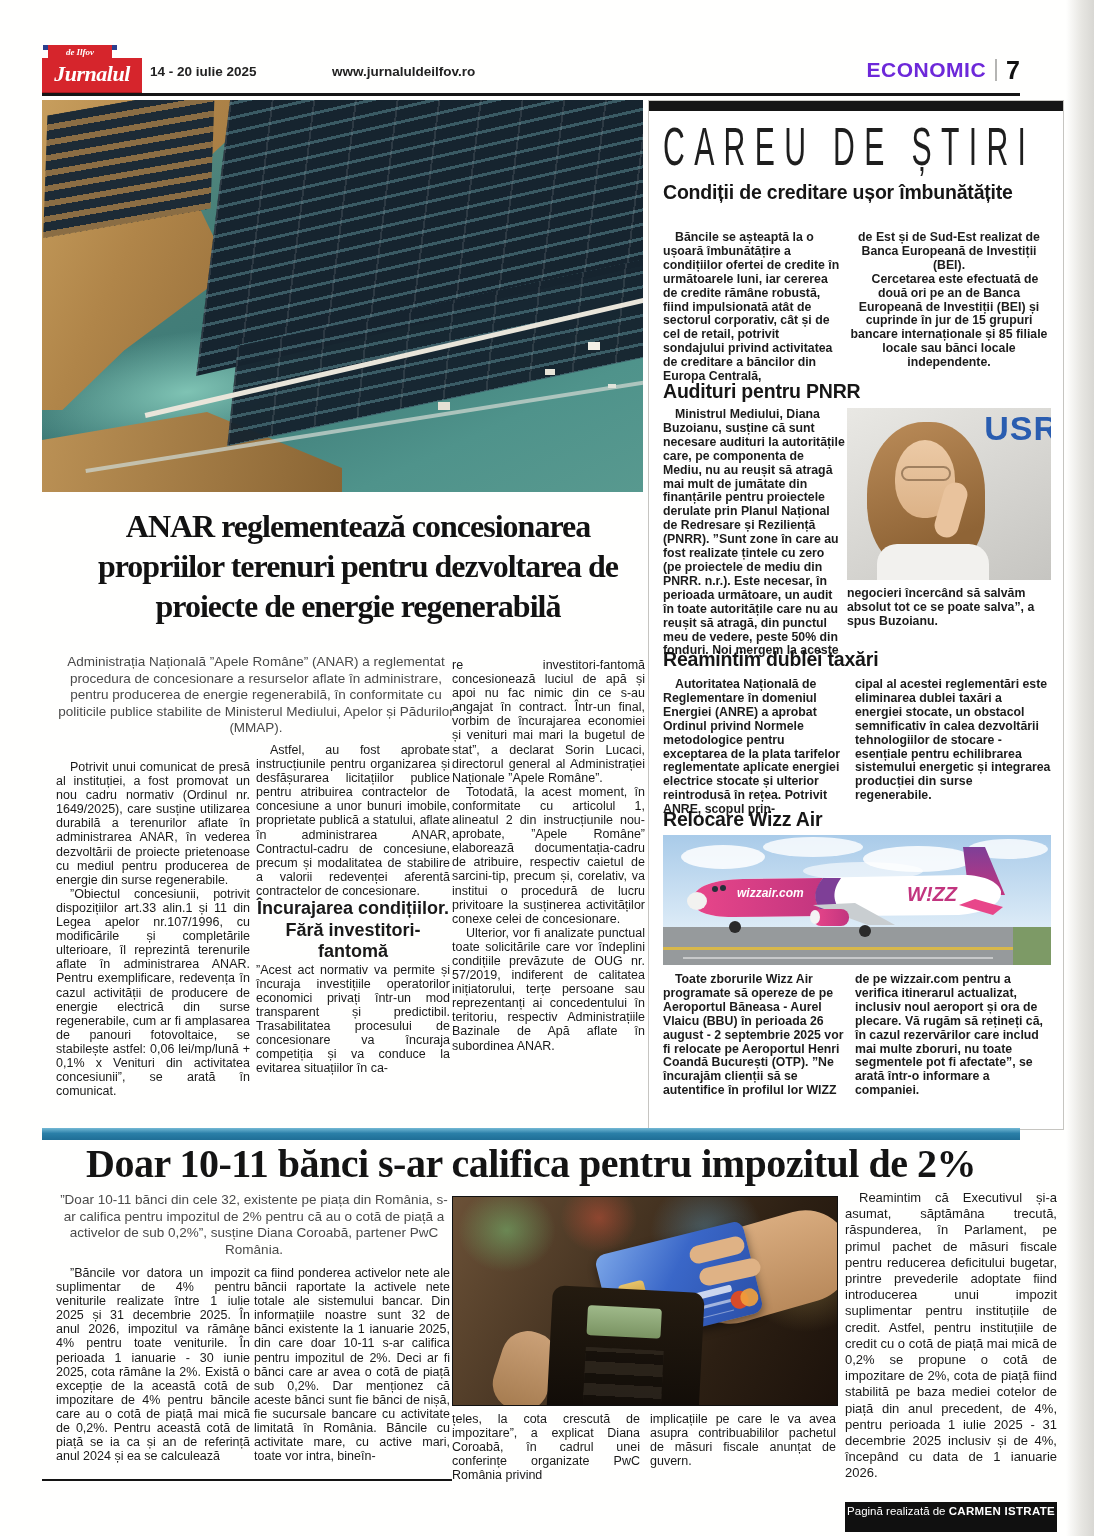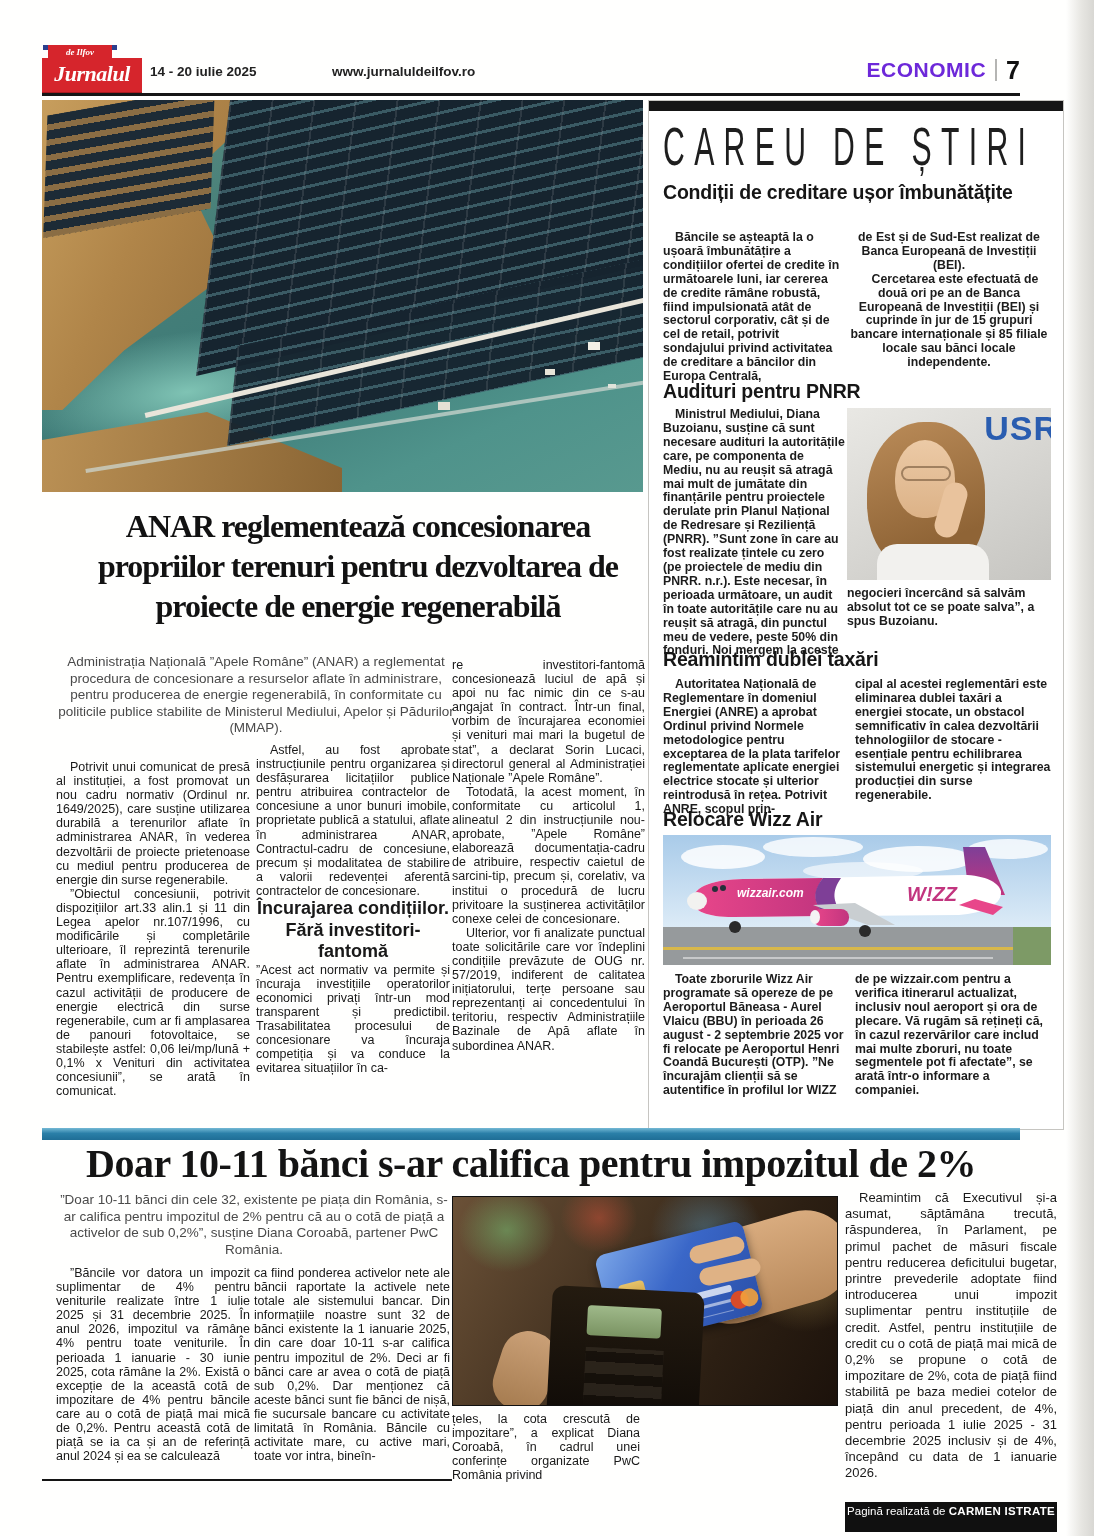--- a/index.html
+++ b/index.html
@@ -274,20 +274,23 @@
   <div class="abs body-col" style="left:56px;top:1266px;width:194px;">
     <p class="ind">”Băncile vor datora un impozit suplimentar de 4% pentru veniturile realizate între 1 iulie 2025 și 31 decembrie 2025. În anul 2026, impozitul va rămâne 4% pentru toate veniturile. În perioada 1 ianuarie - 30 iunie 2025, cota rămâne la 2%. Există o excepție de la această cotă de impozitare de 4% pentru băncile care au o cotă de piață mai mică de 0,2%. Pentru această cotă de piață se ia ca și an de referință anul 2024 și ea se calculează</p>
   </div>
   <div class="abs body-col" style="left:254px;top:1266px;width:196px;">
     <p>ca fiind ponderea activelor nete ale băncii raportate la activele nete totale ale sistemului bancar. Din informațiile noastre sunt 32 de bănci existente la 1 ianuarie 2025, din care doar 10-11 s-ar califica pentru impozitul de 2%. Deci ar fi bănci care ar avea o cotă de piață sub 0,2%. Dar menționez că aceste bănci sunt fie bănci de nișă, fie sucursale bancare cu activitate limitată în România. Băncile cu activitate mare, cu active mari, toate vor intra, bineîn-</p>
   </div>
   <div class="bot-rule"></div>
   <div class="abs body-col" style="left:452px;top:1412px;width:188px;">
     <p>țeles, la cota crescută de impozitare”, a explicat Diana Coroabă, în cadrul unei conferințe organizate PwC România privind</p>
   </div>
+  <div class="abs body-col" style="left:650px;top:1412px;width:186px;">
+    <p>implicațiile pe care le va avea asupra contribuabililor pachetul de măsuri fiscale anunțat de guvern.</p>
+  </div>
   <div class="abs body-col" style="left:845px;top:1190px;width:212px;font-size:13px;line-height:16.2px;">
     <p class="ind">Reamintim că Executivul și-a asumat, săptămâna trecută, răspunderea, în Parlament, pe primul pachet de măsuri fiscale pentru reducerea deficitului bugetar, printre prevederile adoptate fiind introducerea unui impozit suplimentar pentru instituțiile de credit. Astfel, pentru instituțiile de credit cu o cotă de piață mai mică de 0,2% se propune o cotă de impozitare de 2%, cota de piață fiind stabilită pe baza mediei cotelor de piață din anul precedent, de 4%, pentru perioada 1 iulie 2025 - 31 decembrie 2025 inclusiv și de 4%, începând cu data de 1 ianuarie 2026.</p>
   </div>
 
   <div class="footer-credit">
     <span>Pagină realizată de </span><b>CARMEN ISTRATE</b>
   </div>
 
   <div class="edge"></div>
 </div>

